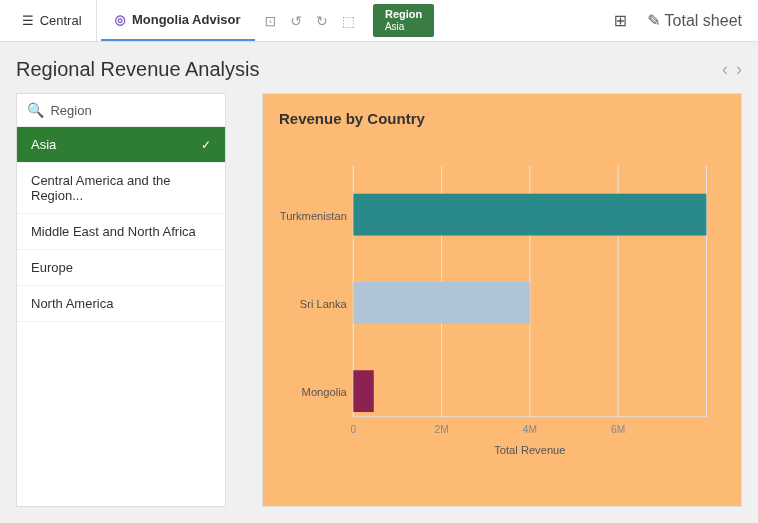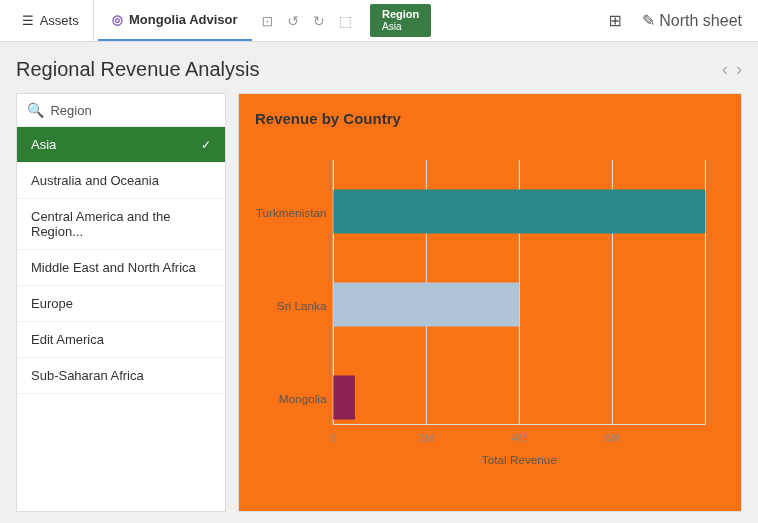--- a/index.html
+++ b/index.html
@@ -101,41 +101,42 @@
     }
     .list-item.selected {
       background: #2e7d32;
       color: #fff;
       display: flex; justify-content: space-between; align-items: center;
     }
     .check-mark { font-size: 12px; }
 
     
     .chart-panel {
-      background: #f97316;
+      background: #fdba74;
       border: 1px solid #ddd;
       flex: 1;
       padding: 16px;
       display: flex;
       flex-direction: column;
+      margin-left: 24px;
     }
     .chart-title {
       font-size: 15px; font-weight: 600; color: #333; margin-bottom: 12px;
     }
     .chart-svg-container {
       flex: 1;
     }
   </style>
 </head>
 <body>
 
 <div class="top-nav">
   <div class="nav-tab">
     <span>☰</span>
-    <span>Assets</span>
+    <span>Central</span>
   </div>
   <div class="nav-tab-insight">
     <span style="color:#7c5cbf;">◎</span>
     <span>Mongolia Advisor</span>
   </div>
 
   <div class="tool-icons">
     <span class="tool-icon">⊡</span>
     <span class="tool-icon">↺</span>
     <span class="tool-icon">↻</span>
@@ -147,21 +148,21 @@
     <span class="sub">Asia</span>
   </div>
 
   <div class="nav-spacer"></div>
 
   <button class="icon-btn">
     <span>⊞</span>
   </button>
   <button class="icon-btn">
     <span>✎</span>
-    <span>North sheet</span>
+    <span>Total sheet</span>
   </button>
 </div>
 
 <div class="main-area">
   <div class="page-title">
     <span>Regional Revenue Analysis</span>
     <div class="nav-arrows">
       <span class="nav-arrow">‹</span>
       <span class="nav-arrow">›</span>
     </div>
@@ -172,36 +173,30 @@
     <div class="left-panel">
       <div class="search-bar">
         <span class="search-icon">🔍</span>
         <span class="search-text">Region</span>
       </div>
       <div class="list-item selected">
         <span>Asia</span>
         <span class="check-mark">✓</span>
       </div>
       <div class="list-item">
-        <span>Australia and Oceania</span>
-      </div>
-      <div class="list-item">
         <span>Central America and the Region...</span>
       </div>
       <div class="list-item">
         <span>Middle East and North Africa</span>
       </div>
       <div class="list-item">
         <span>Europe</span>
       </div>
       <div class="list-item">
-        <span>Edit America</span>
-      </div>
-      <div class="list-item">
-        <span>Sub-Saharan Africa</span>
+        <span>North America</span>
       </div>
     </div>
 
     <div class="chart-panel">
       <div class="chart-title">Revenue by Country</div>
       <div class="chart-svg-container">
         <svg width="100%" height="100%" viewBox="0 0 480 360" preserveAspectRatio="xMidYMid meet">
 
           <line x1="80" y1="20" x2="80" y2="290" stroke="#e0e0e0" stroke-width="1"></line>
           <line x1="80" y1="290" x2="460" y2="290" stroke="#e0e0e0" stroke-width="1"></line>

